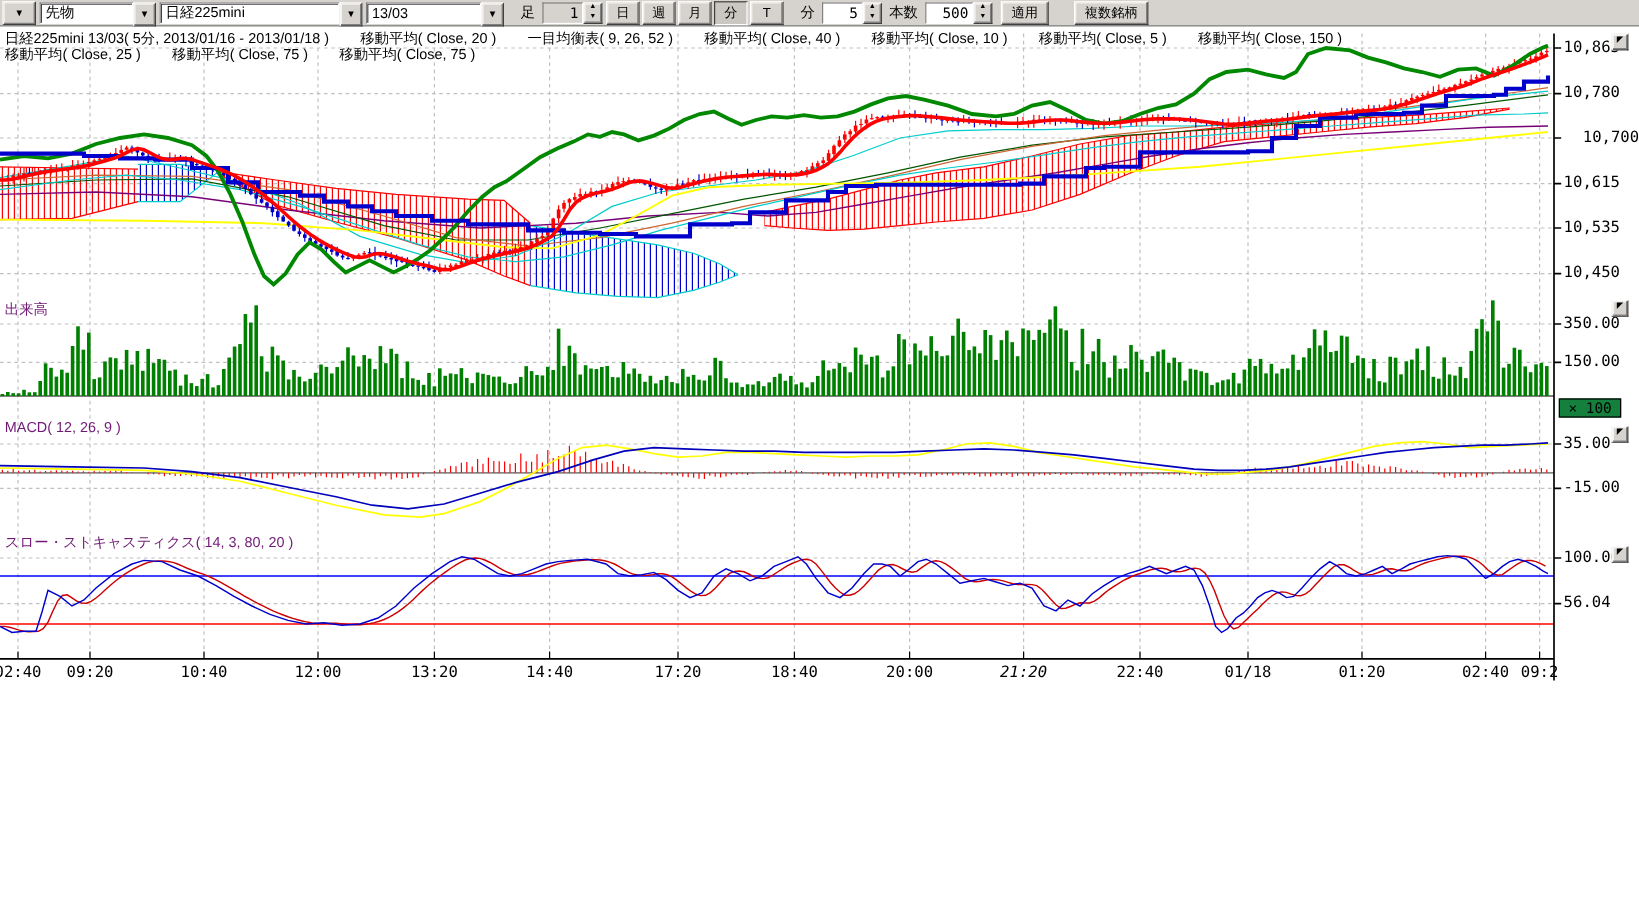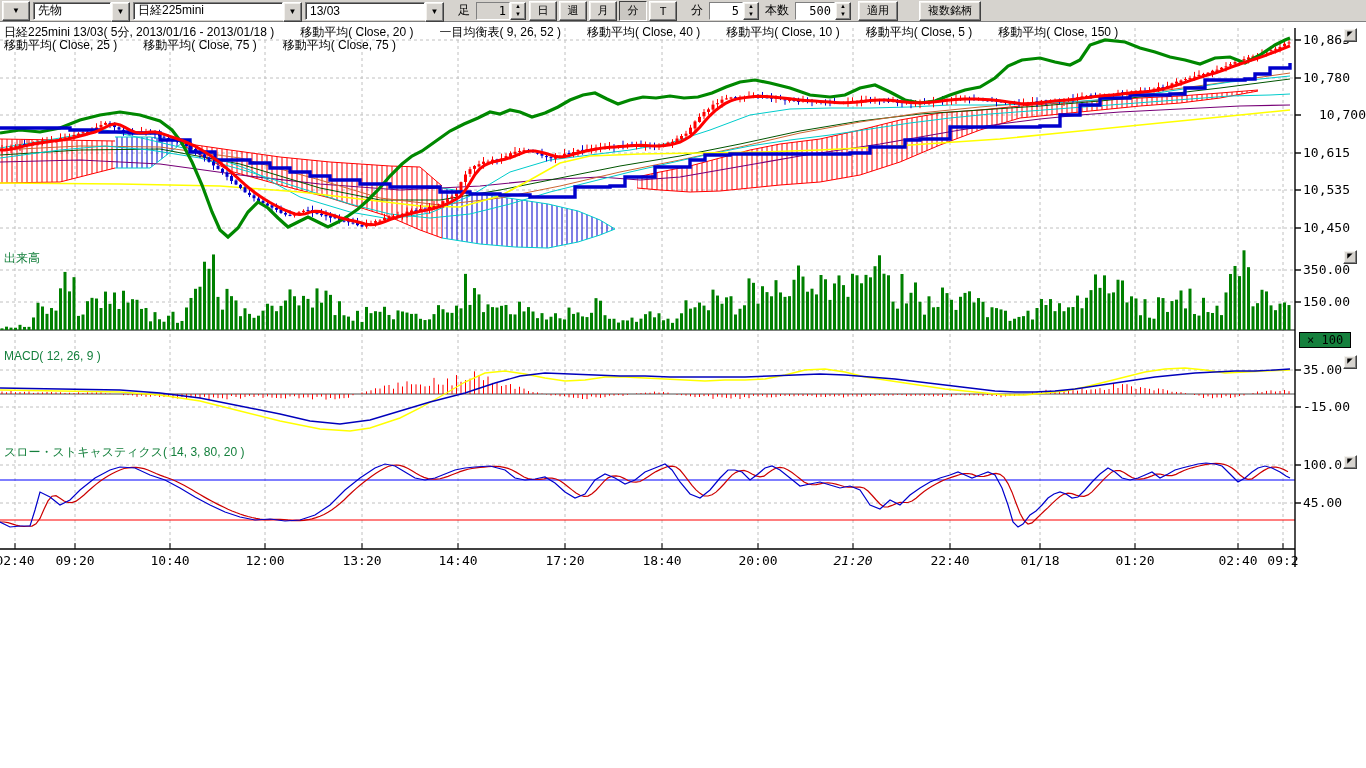--- a/index.html
+++ b/index.html
@@ -29,21 +29,21 @@
           font-family:"DejaVu Sans Mono",monospace;}
   .spin-val.gray{background:#d6d3ce;}
   .spin-btns{display:flex;flex-direction:column;width:14px;}
   .spin-btns div{flex:1;font-size:6px;line-height:7px;display:flex;align-items:center;
           justify-content:center;}
   
   #chart-wrap{position:absolute;top:0;left:0;width:1366px;height:768px;}
   svg{position:absolute;top:0;left:0;}
   .legend-row{position:absolute;left:4px;display:flex;gap:26px;font-size:12px;
           white-space:nowrap;z-index:5;color:#000;}
-  .pane-label{position:absolute;left:4px;font-size:12px;color:#15803d;z-index:5;}
+  .pane-label{position:absolute;left:4px;font-size:12px;color:#701a75;z-index:5;}
   .ax-label{position:absolute;font-size:13px;font-family:"DejaVu Sans Mono",monospace;
           color:#000;z-index:5;white-space:nowrap;}
   .t-label{transform:translateX(-50%);}
   .badge{position:absolute;left:1299px;border:1px solid #000;background:#15803d;font-size:12px;
           font-family:"DejaVu Sans Mono",monospace;padding:0 7px;z-index:6;}
   .pane-btn{position:absolute;left:1343px;width:12px;height:12px;font-size:7px;line-height:10px;
           text-align:center;z-index:6;color:#000;}
 </style>
 </head>
 <body>
@@ -1316,21 +1316,21 @@
       <div class="ax-label" style="left: 1303px; top: 70px;">10,780</div>
       <div class="ax-label" style="left: 1303px; top: 107px; margin-left: 16px;">10,700</div>
       <div class="ax-label" style="left: 1303px; top: 145px;">10,615</div>
       <div class="ax-label" style="left: 1303px; top: 182px;">10,535</div>
       <div class="ax-label" style="left: 1303px; top: 220px;">10,450</div>
       <div class="ax-label" style="left: 1303px; top: 262px;">350.00</div>
       <div class="ax-label" style="left: 1303px; top: 294px;">150.00</div>
       <div class="ax-label" style="left: 1303px; top: 362px;">35.00</div>
       <div class="ax-label" style="left: 1303px; top: 399px;">-15.00</div>
       <div class="ax-label" style="left: 1303px; top: 457px;">100.00</div>
-      <div class="ax-label" style="left: 1303px; top: 495px;">45.00</div>
+      <div class="ax-label" style="left: 1303px; top: 495px;">56.04</div>
       <div class="ax-label t-label" style="left: 15px; top: 553px;">02:40</div>
       <div class="ax-label t-label" style="left: 75px; top: 553px;">09:20</div>
       <div class="ax-label t-label" style="left: 170px; top: 553px;">10:40</div>
       <div class="ax-label t-label" style="left: 265px; top: 553px;">12:00</div>
       <div class="ax-label t-label" style="left: 362px; top: 553px;">13:20</div>
       <div class="ax-label t-label" style="left: 458px; top: 553px;">14:40</div>
       <div class="ax-label t-label" style="left: 565px; top: 553px;">17:20</div>
       <div class="ax-label t-label" style="left: 662px; top: 553px;">18:40</div>
       <div class="ax-label t-label" style="left: 758px; top: 553px;">20:00</div>
       <div class="ax-label t-label" style="left: 853px; top: 553px; font-style: italic;">21:20</div>
@@ -1350,21 +1350,21 @@
   <div class="tb-btn raised" style="font-size:8px;">▼</div>
   <div class="combo">
     <div class="combo-text" style="width:78px">先物</div>
     <div class="combo-arrow raised">▼</div>
   </div>
   <div class="combo">
     <div class="combo-text" style="width:150px">日経225mini</div>
     <div class="combo-arrow raised">▼</div>
   </div>
   <div class="combo">
-    <div class="combo-text" style="width:120px">13/03</div>
+    <div class="combo-text" style="width:96px">13/03</div>
     <div class="combo-arrow raised">▼</div>
   </div>
   <span class="tb-label" style="margin-left:8px">足</span>
   <div class="spin">
     <div class="spin-val gray">1</div>
     <div class="spin-btns raised">
         <div>▲</div>
         <div>▼</div>
       </div>
   </div>

